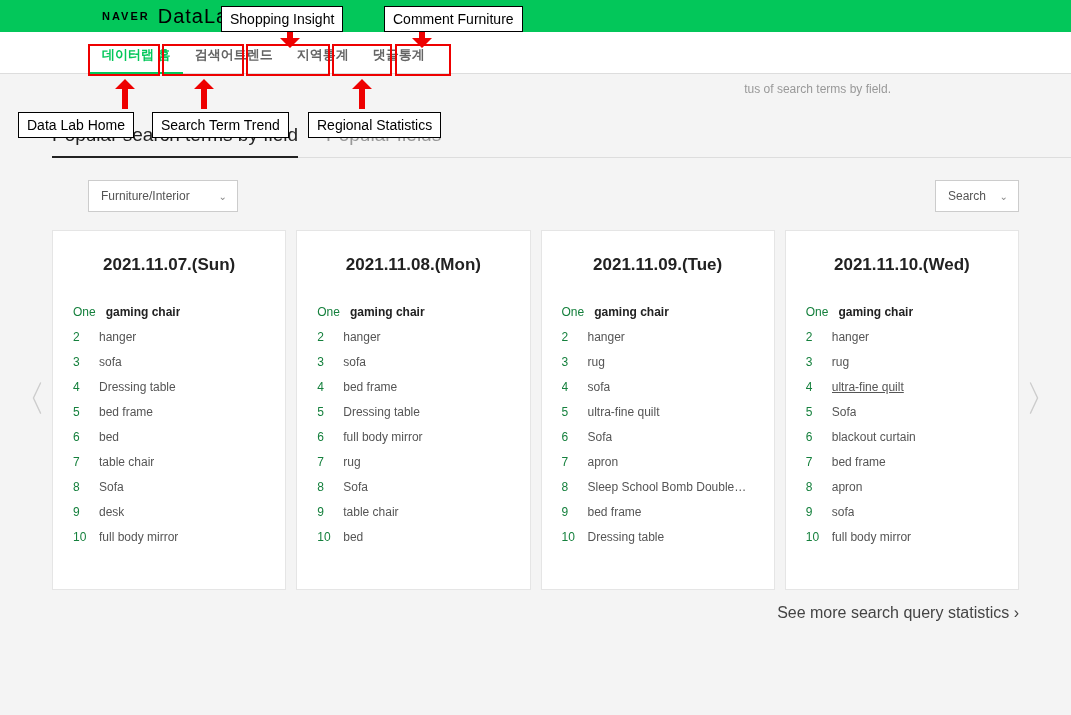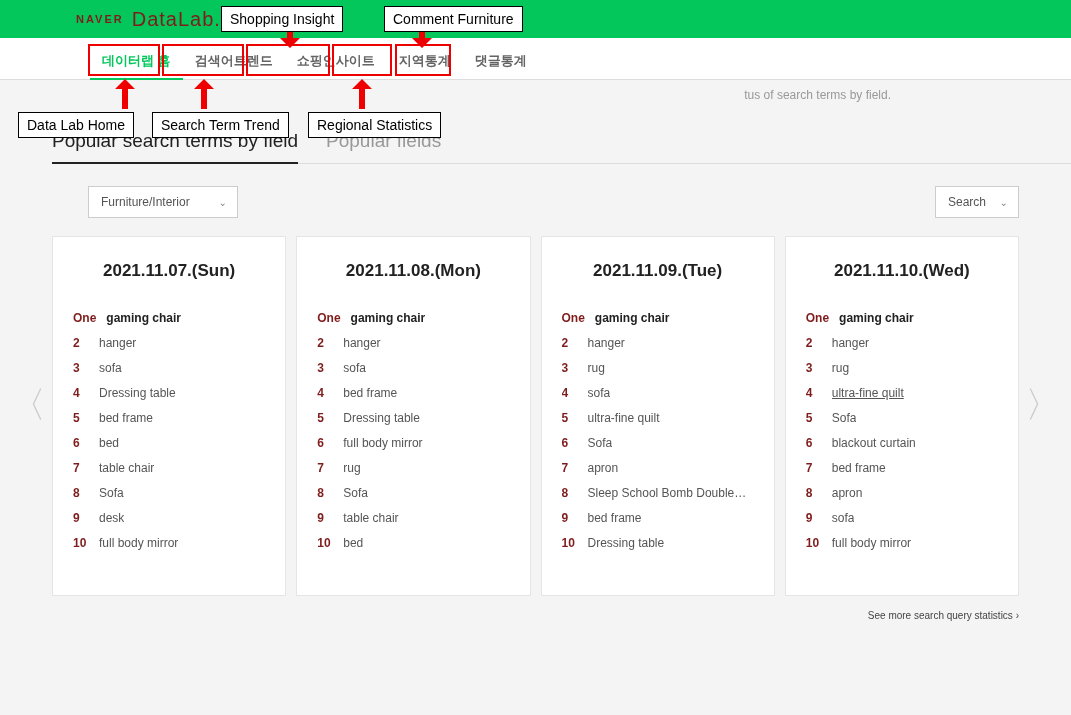--- a/index.html
+++ b/index.html
@@ -6,25 +6,25 @@
   body {
     font-family: -apple-system, sans-serif;
     background: #f4f4f4;
     width: 1071px;
     height: 715px;
     overflow: hidden;
     position: relative;
   }
   .top-bar {
     background: #03c75a;
-    height: 38px;
+    height: 32px;
     display: flex;
     align-items: center;
-    padding-left: 76px;
-    color: #7f1d1d;
+    padding-left: 102px;
+    color: #000000;
   }
   .logo-naver {
     font-weight: 800;
     font-size: 11px;
     letter-spacing: 2px;
     margin-right: 8px;
   }
   .logo-datalab {
     font-weight: 300;
     font-size: 20px;
@@ -153,22 +153,22 @@
   .rank-row {
     display: flex;
     align-items: baseline;
     gap: 10px;
     font-size: 12px;
     margin-bottom: 11px;
     white-space: nowrap;
     overflow: hidden;
   }
   .rank-num {
-    font-weight: 700;
-    color: #7f1d1d;
+    font-weight: 400;
+    color: #15803d;
     width: 16px;
     display: inline-block;
   }
   .rank-row.first .rank-num { width: auto; }
   .rank-term {
     color: #555;
     overflow: hidden;
     text-overflow: ellipsis;
   }
   .rank-row.first { font-weight: 700; }
@@ -181,37 +181,36 @@
     color: #ccc;
     cursor: pointer;
     user-select: none;
     font-weight: 100;
   }
   .nav-arrow.left { left: 10px; }
   .nav-arrow.right { right: 10px; }
   .see-more {
     text-align: right;
     margin: 14px 52px 0 0;
-    font-size: 10px;
+    font-size: 16px;
     color: #444;
     cursor: pointer;
   }
 </style>
 </head>
 <body>
 
 <div class="top-bar">
   <span class="logo-naver">NAVER</span>
   <span class="logo-datalab">DataLab.</span>
 </div>
 
 <div class="nav-container">
   <div class="nav-item active">데이터랩 홈</div>
   <div class="nav-item">검색어트렌드</div>
-  <div class="nav-item">쇼핑인사이트</div>
   <div class="nav-item">지역통계</div>
   <div class="nav-item">댓글통계</div>
 </div>
 
 <div class="red-box" style="left:88px; top:44px; width:72px; height:32px;"></div>
 <div class="red-box" style="left:162px; top:44px; width:82px; height:32px;"></div>
 <div class="red-box" style="left:246px; top:44px; width:84px; height:32px;"></div>
 <div class="red-box" style="left:332px; top:44px; width:60px; height:32px;"></div>
 <div class="red-box" style="left:395px; top:44px; width:56px; height:32px;"></div>
 

